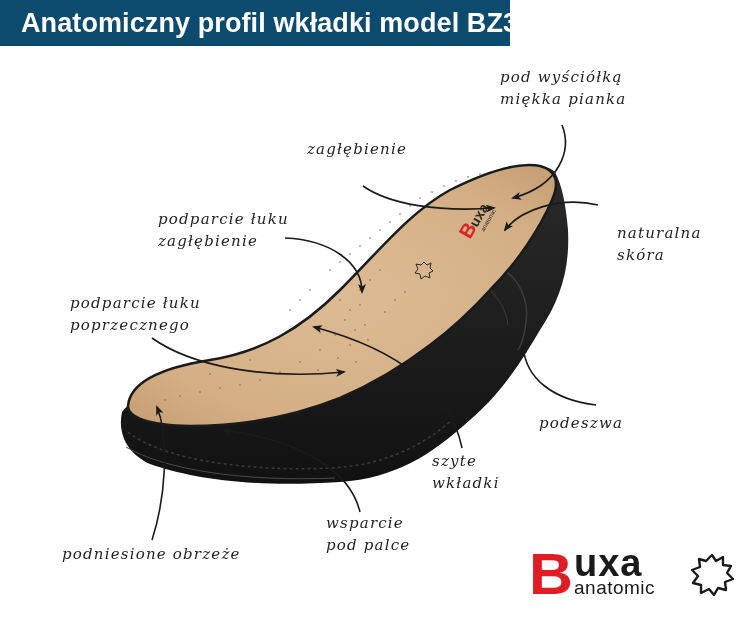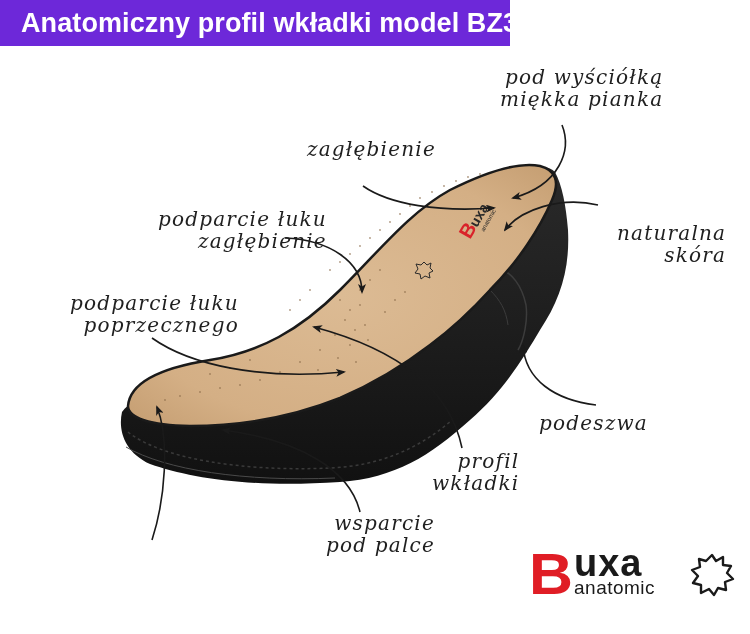--- a/index.html
+++ b/index.html
@@ -13,21 +13,21 @@
       position: relative;
       overflow: hidden;
       font-family: "DejaVu Serif", serif;
     }
     .header {
       position: absolute;
       left: 0;
       top: 0;
       width: 510px;
       height: 46px;
-      background: #6d28d9;
+      background: #0c4a6e;
       display: flex;
       align-items: center;
     }
     .header-title {
       color: #ffffff;
       font-family: "Liberation Sans", sans-serif;
       font-weight: bold;
       font-size: 27px;
       letter-spacing: 0.1px;
       padding-left: 21px;
@@ -35,24 +35,24 @@
     }
     .illustration {
       position: absolute;
       left: 0;
       top: 0;
       width: 750px;
       height: 634px;
     }
     .label {
       position: absolute;
-      text-align: right;
+      text-align: left;
       font-family: "DejaVu Serif", serif;
       font-style: italic;
-      font-size: 20px;
+      font-size: 15px;
       line-height: 22px;
       color: #1f1f1f;
       letter-spacing: 1.2px;
       white-space: nowrap;
     }
     .label span {
       display: block;
     }
     .logo {
       position: absolute;
@@ -256,28 +256,29 @@
   <span>skóra</span>
 </div>
 <div class="label" style="left:70px; top:292px;">
   <span>podparcie łuku</span>
   <span>poprzecznego</span>
 </div>
 <div class="label" style="left:539px; top:412px;">
   <span>podeszwa</span>
 </div>
 <div class="label" style="left:432px; top:450px;">
-  <span>profil</span>
+  <span>szyte</span>
   <span>wkładki</span>
 </div>
 <div class="label" style="left:326px; top:512px;">
   <span>wsparcie</span>
   <span>pod palce</span>
 </div>
 <div class="label" style="left:62px; top:543px;">
+  <span>podniesione obrzeże</span>
 </div>
 
 <div class="logo">
   <div class="logo-b">B</div>
   <div class="logo-uxa">uxa</div>
   <div class="logo-anatomic">anatomic</div>
   <svg class="logo-leather" viewBox="0 0 48 48" xmlns="http://www.w3.org/2000/svg">
     <path d="M24,4 L28,10 L35,6 L35,14 L43,15 L39,22 L45,28 L37,31 L38,39 L30,37 L26,44 L21,38 L13,42 L13,34 L5,32 L10,25 L4,19 L12,16 L11,8 L18,10 Z" fill="none" stroke="#1a1a1a" stroke-width="2.4" stroke-linejoin="round"></path>
   </svg>
 </div>

